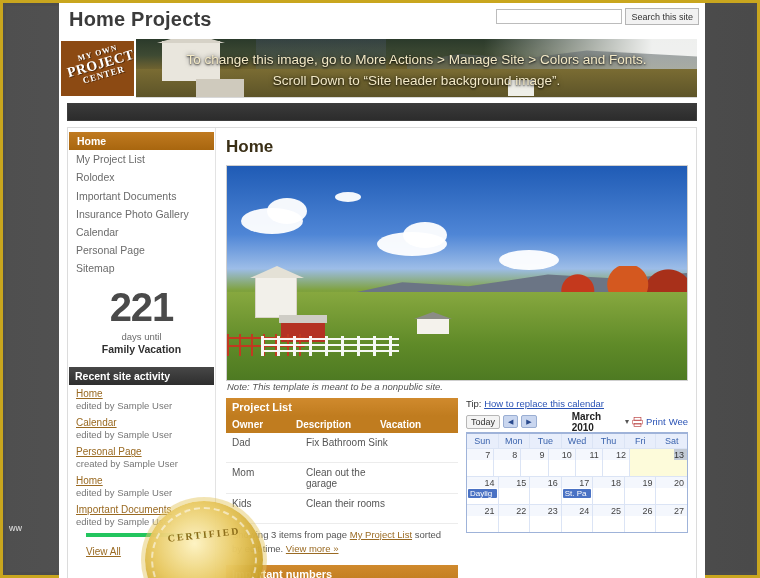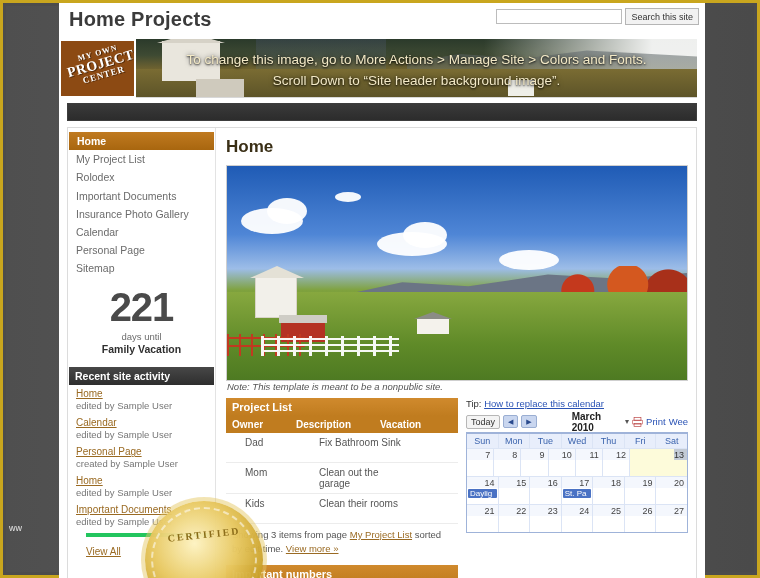--- a/index.html
+++ b/index.html
@@ -240,21 +240,21 @@
     background:#c07c1f; color:#fff; font-weight:bold; font-size:10px;
     display:flex; padding:3px 6px;
   }
   .tbl-head .c1{ width:64px;}
   .tbl-head .c2{ width:84px;}
   .tbl-head .c3{ flex:1;}
   .tbl-row{
     display:flex; font-size:10px; color:#555; padding:4px 6px;
     border-bottom:1px solid #ececec; min-height:30px;
   }
-  .tbl-row .c1{ width:74px;margin-left:13px;}
+  .tbl-row .c1{ width:74px;}
   .tbl-row .c2{ width:84px;}
   .tbl-row .c3{ flex:1;}
   .tbl-foot{
     font-size:9.5px; color:#555; padding:4px 6px 5px 6px; line-height:1.45;
   }
   .tbl-foot a{ color:#9a6a22; text-decoration:underline;}
   .tbl-title2{
     background:linear-gradient(to bottom,#d08a2d,#c07c1f);
     color:#fff; font-weight:bold; font-size:11px; padding:3px 6px; margin-top:4px;
   }

